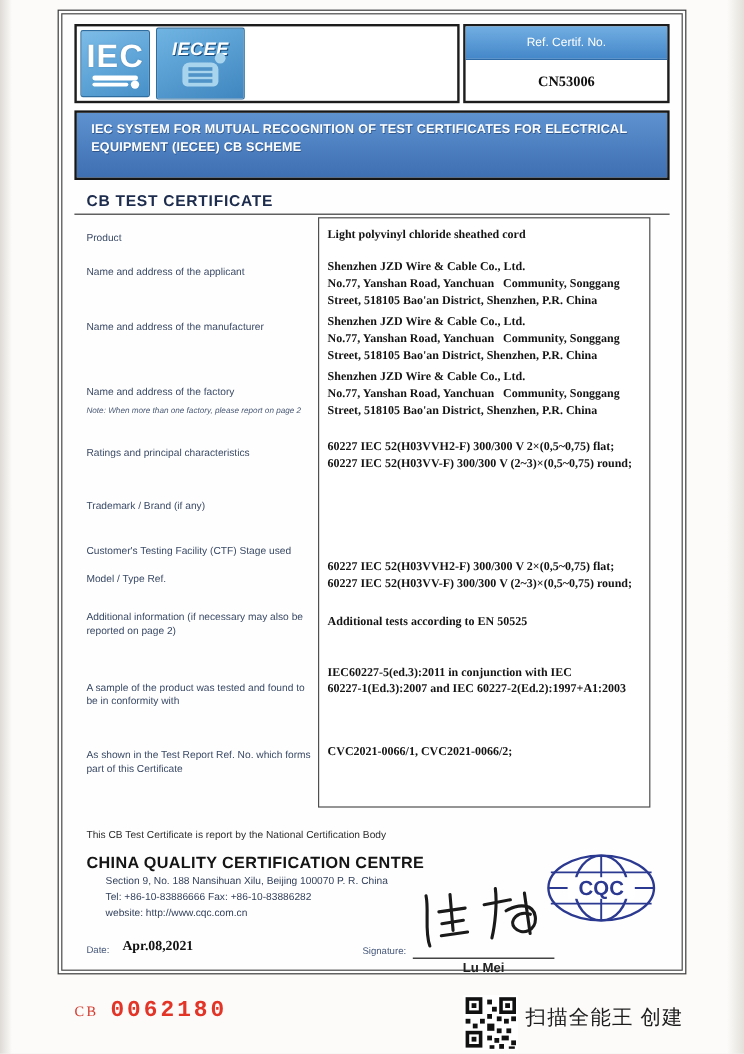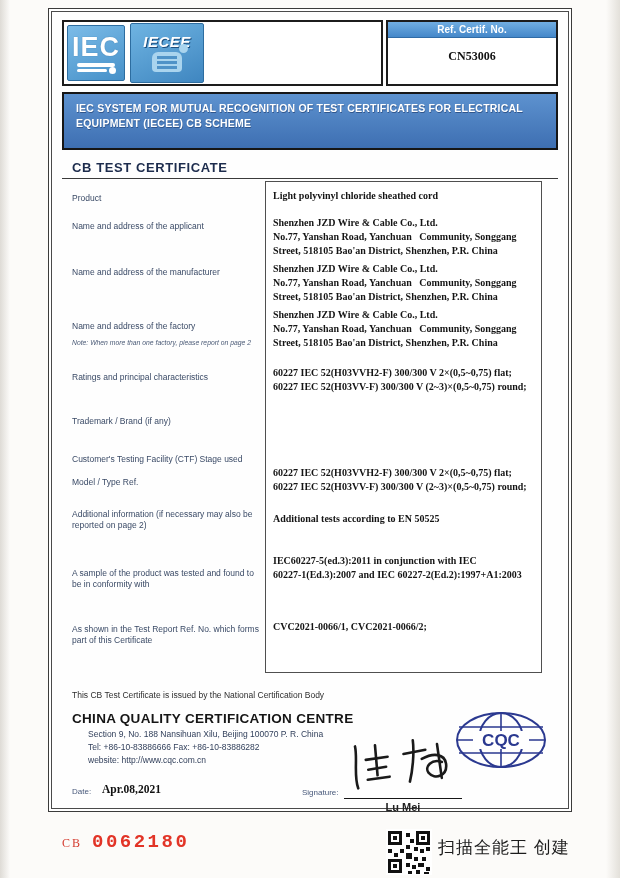--- a/index.html
+++ b/index.html
@@ -31,22 +31,22 @@
   .iecee-txt { color:#fff; font-weight:bold; font-style:italic; font-size:15px; letter-spacing:0.5px;
                text-shadow:1px 1px 0 #1d4f7e; line-height:1; }
   .iecee-plug { width:30px; height:20px; background:#a9d4ee; border-radius:6px 6px 4px 4px; position:relative; }
   .iecee-plug::before { content:""; position:absolute; left:5px; top:4px; width:20px; height:3px;
                         background:#4f93c8; box-shadow:0 5px 0 #4f93c8, 0 10px 0 #4f93c8; }
   .iecee-plug::after { content:""; position:absolute; right:-6px; top:-8px; width:9px; height:9px;
                        background:#a9d4ee; border-radius:50%; }
 
   .ref-box { position:absolute; left:334px; top:8px; width:172px; height:66px;
              border:2px solid #1c1c1c; background:#fff; }
-  .ref-band { height:16px; background:linear-gradient(180deg,#71aee2,#4487c9); color:#fff;
-              font-weight:bold; font-size:10px; display:flex; align-items:center; justify-content:center;
+  .ref-band { height:28px; background:linear-gradient(180deg,#71aee2,#4487c9); color:#fff;
+              font-weight:normal; font-size:10px; display:flex; align-items:center; justify-content:center;
               border-bottom:1px solid #2f6ba6; }
   .ref-no { height:36px; display:flex; align-items:center; justify-content:center;
             font-family:"Liberation Serif", serif; font-weight:bold; font-size:12px; color:#111; }
 
   
   .banner { position:absolute; left:10px; top:80px; width:496px; height:58px;
             border:2px solid #161616; background:linear-gradient(180deg,#5d92cf,#3e6fb2);
             color:#fff; font-weight:bold; font-size:10.5px; line-height:1.45;
             padding:7px 10px 0 12px; letter-spacing:0.2px;
             text-shadow:0.5px 0.5px 0 #30568c; }
@@ -154,21 +154,21 @@
         <div class="fvalue u4">60227 IEC 52(H03VVH2-F) 300/300 V 2×(0,5~0,75) flat;
 60227 IEC 52(H03VV-F) 300/300 V (2~3)×(0,5~0,75) round;</div>
         <div class="fvalue u5">60227 IEC 52(H03VVH2-F) 300/300 V 2×(0,5~0,75) flat;
 60227 IEC 52(H03VV-F) 300/300 V (2~3)×(0,5~0,75) round;</div>
         <div class="fvalue u6">Additional tests according to EN 50525</div>
         <div class="fvalue u7">IEC60227-5(ed.3):2011 in conjunction with IEC
 60227-1(Ed.3):2007 and IEC 60227-2(Ed.2):1997+A1:2003</div>
         <div class="fvalue u8">CVC2021-0066/1, CVC2021-0066/2;</div>
       </div>
 
-      <div class="issued">This CB Test Certificate is issued by the National Certification Body</div>
+      <div class="issued">This CB Test Certificate is report by the National Certification Body</div>
       <div class="org-name">CHINA QUALITY CERTIFICATION CENTRE</div>
       <div class="org-line addr">Section 9, No. 188 Nansihuan Xilu, Beijing 100070 P. R. China</div>
       <div class="org-line telfax">Tel: +86-10-83886666      Fax: +86-10-83886282</div>
       <div class="org-line web">website: http://www.cqc.com.cn</div>
 
       <div class="date-label">Date:</div>
       <div class="date-value">Apr.08,2021</div>
 
       <svg class="sig-scribble" width="120" height="58" viewBox="0 0 120 58">
         <g fill="none" stroke="#1a1a1a" stroke-width="2.6" stroke-linecap="round" transform="rotate(-3 60 30)">

